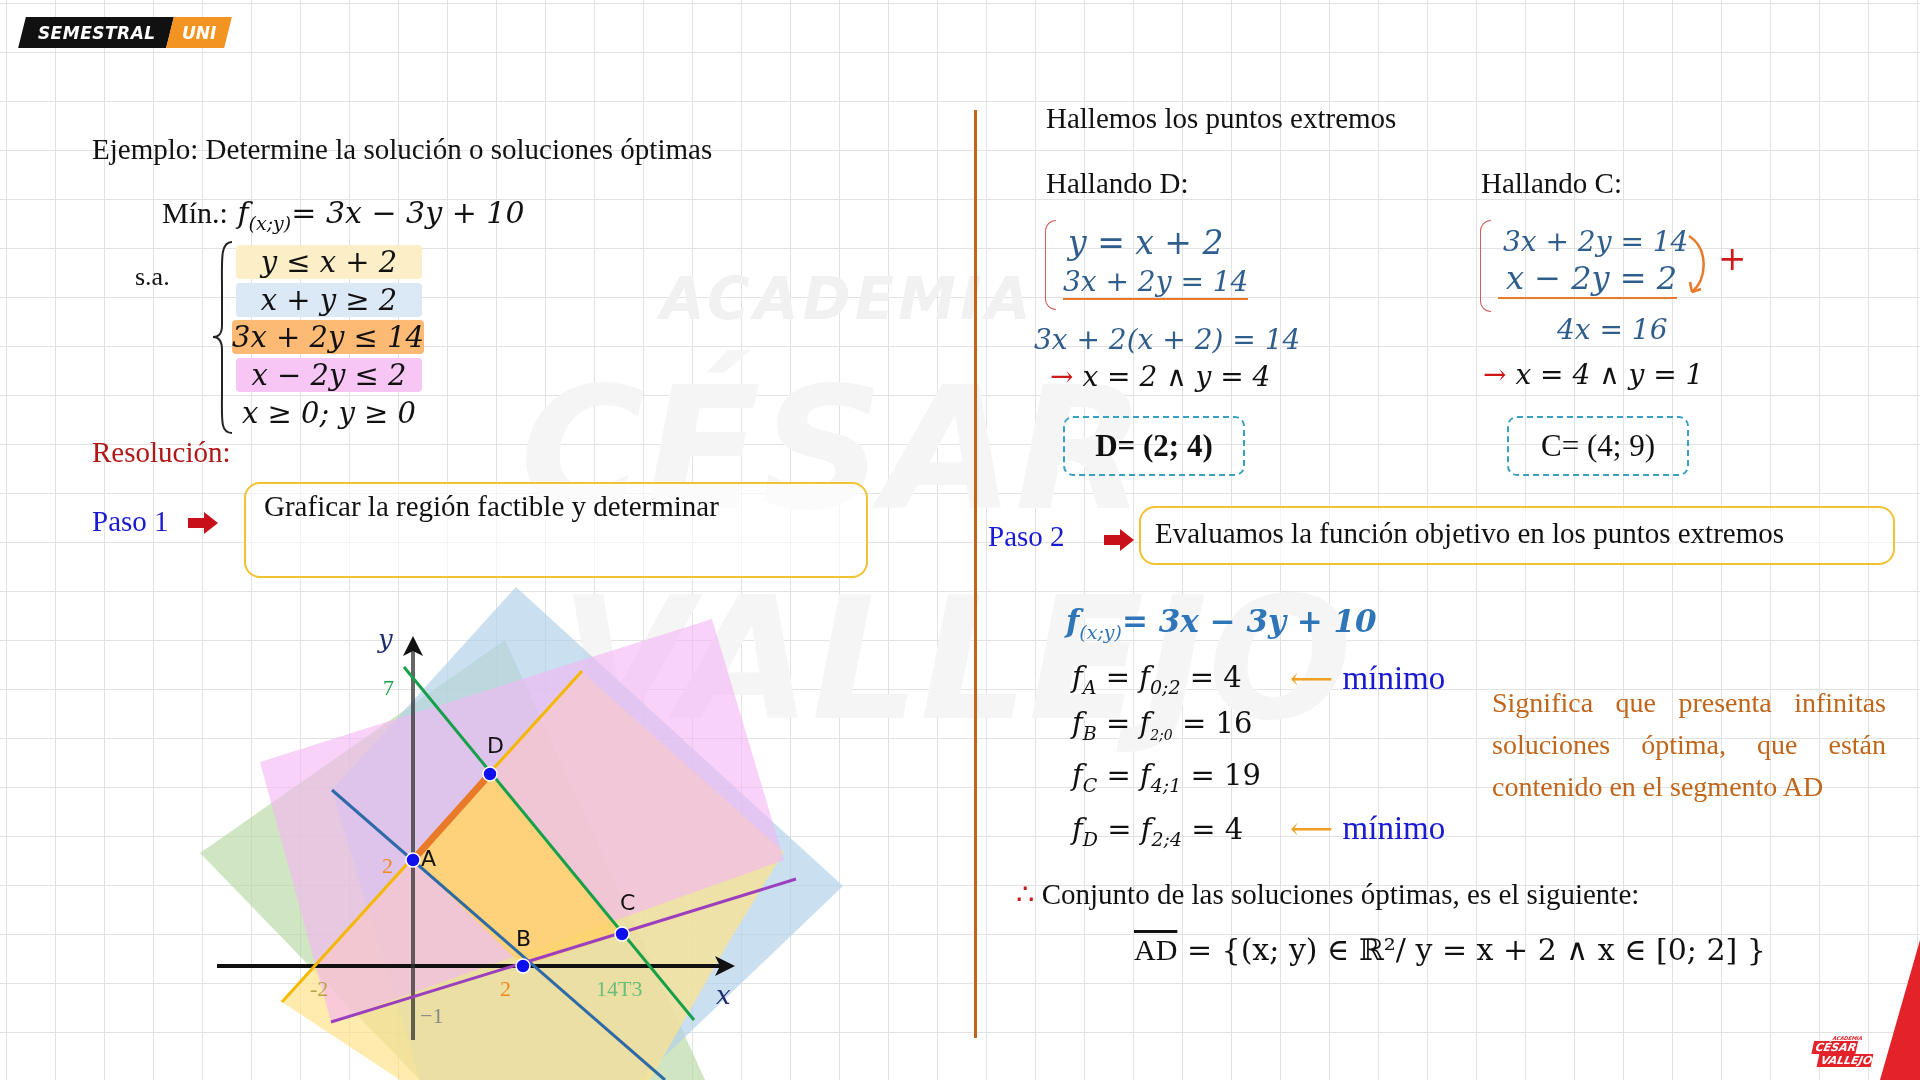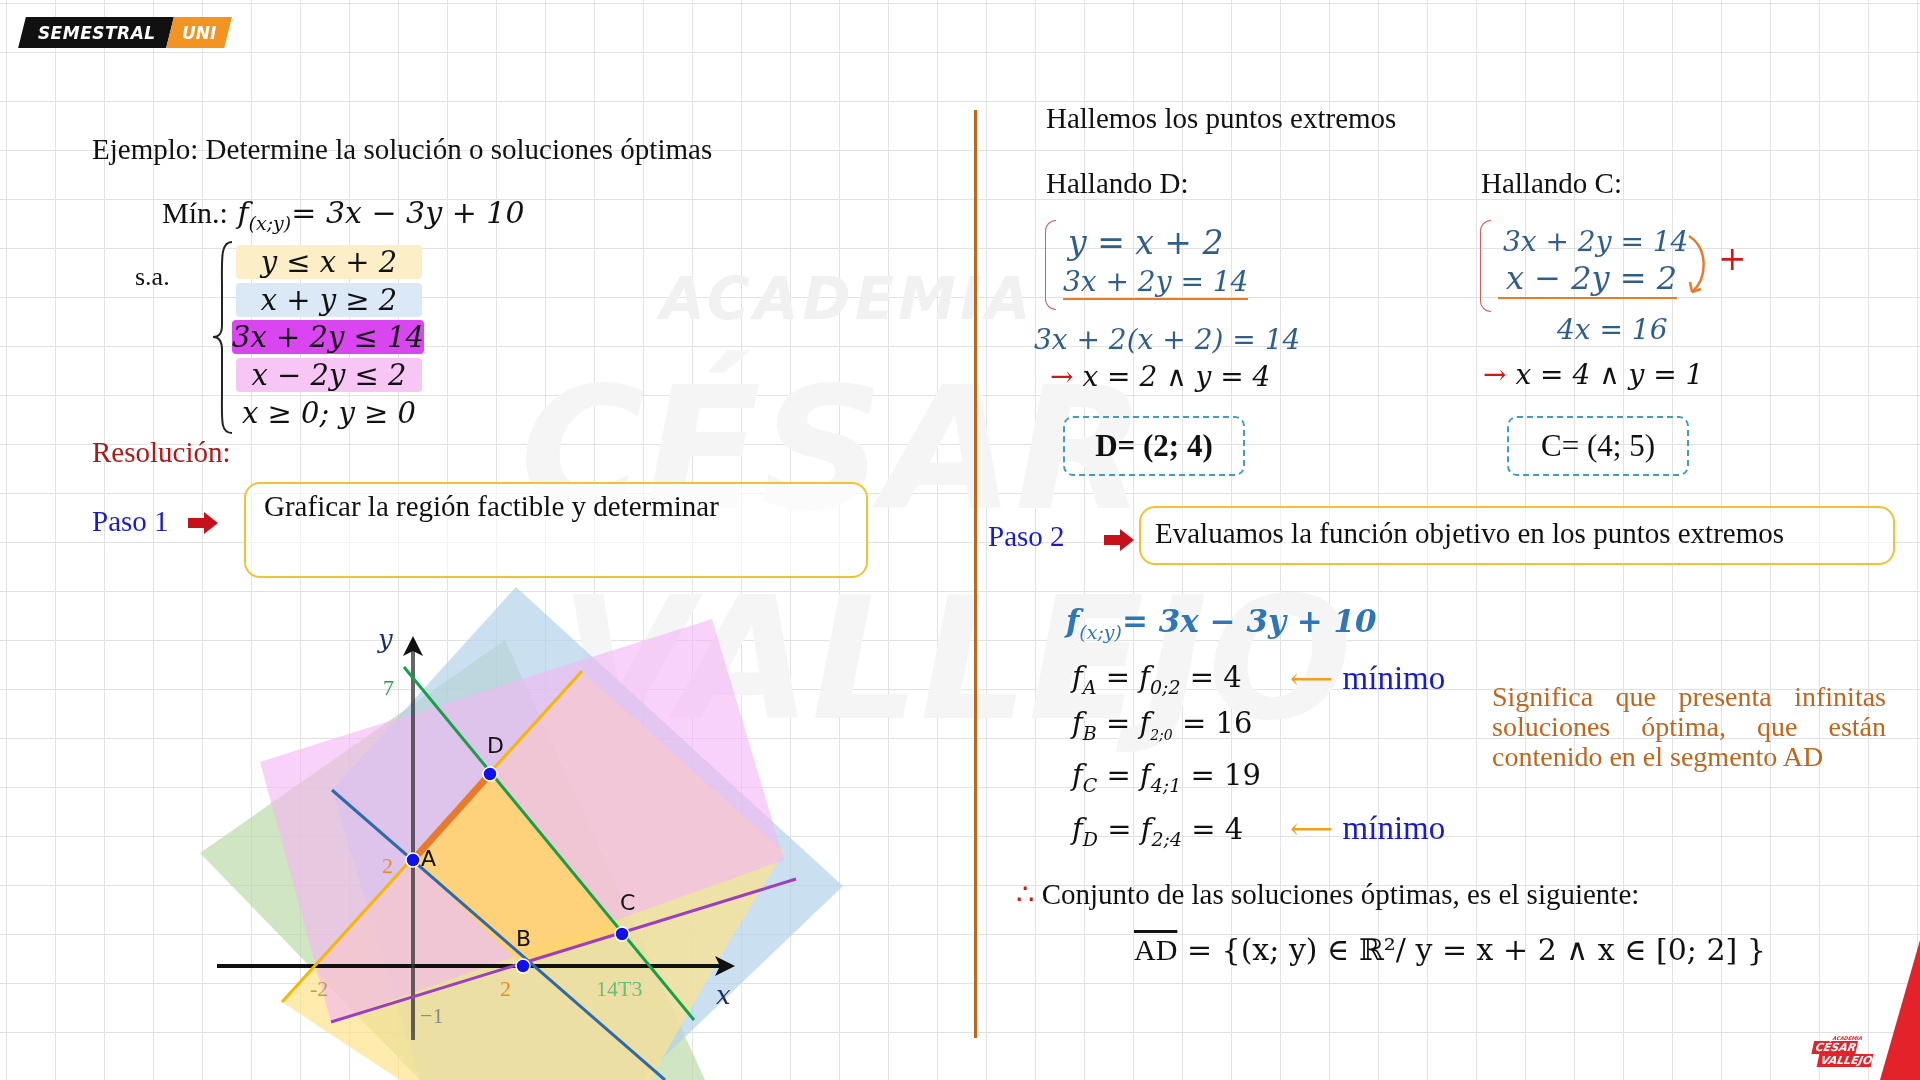--- a/index.html
+++ b/index.html
@@ -22,21 +22,21 @@
   .logo .l1 { background:#111; color:#fff; font:bold italic 17px "DejaVu Sans", sans-serif; padding:6px 14px 0 16px; transform:skewX(-14deg); letter-spacing:0.5px; }
   .logo .l2 { background:#f39321; color:#fff; font:bold italic 17px "DejaVu Sans", sans-serif; padding:6px 12px 0 12px; transform:skewX(-14deg); }
   .logo span.t { display:inline-block; transform:skewX(14deg); }
   .title { font-size:27px; }
   .cons { position:absolute; left:236px; width:186px; height:34px; border-radius:4px; text-align:center; font-size:29px; line-height:34px; font-family:"DejaVu Serif", serif; font-style:italic; }
   .red-arrow { position:absolute; width:30px; height:22px; }
   .step-box { position:absolute; border:2.5px solid #f1c232; border-radius:16px; background:rgba(255,255,255,0.6); font-size:29px; color:#111; }
   .dash-box { position:absolute; border:2px dashed #3aa0c0; border-radius:10px; font-size:31px; text-align:center; }
   .blue-math { color:#2f5d8c; font-style:italic; font-size:30px; }
   .brace { position:absolute; border:1.5px solid #d06060; border-right:none; border-radius:14px 0 0 14px; }
-  .note { color:#c0651a; font-size:27px; line-height:30px; text-align:justify; text-align-last:left; white-space:normal; }
+  .note { color:#c0651a; font-size:27px; line-height:42px; text-align:justify; text-align-last:left; white-space:normal; }
 </style>
 </head>
 <body>
 
 <div class="watermark" style="left:660px; top:265px; font-size:58px; letter-spacing:4px;">ACADEMIA</div>
 <div class="watermark" style="left:520px; top:350px; font-size:170px; color:#f5f5f5;">CÉSAR</div>
 <div class="watermark" style="left:560px; top:560px; font-size:170px; color:#f5f5f5;">VALLEJO</div>
 
 <div class="logo">
   <div class="l1"><span class="t">SEMESTRAL</span></div>
@@ -54,21 +54,21 @@
 </div>
 
 <div class="abs serif" style="left:135px; top:262px; font-size:26px;">s.a.</div>
 
 <svg class="abs" style="left:210px; top:240px;" width="26" height="195" viewBox="0 0 26 195">
   <path d="M22 2 C 10 2, 12 20, 12 50 L 12 85 C 12 95, 8 97, 3 97 C 8 97, 12 100, 12 110 L 12 150 C 12 180, 10 193, 22 193" fill="none" stroke="#222" stroke-width="2"></path>
 </svg>
 
 <div class="cons" style="top:245px; background:#fcefc8;">y ≤ x + 2</div>
 <div class="cons" style="top:283px; background:#dbe9f6;">x + y ≥ 2</div>
-<div class="cons" style="top:320px; left:232px; width:192px; background:#d946ef;">3x + 2y ≤ 14</div>
+<div class="cons" style="top:320px; left:232px; width:192px; background:#fdba74;">3x + 2y ≤ 14</div>
 <div class="cons" style="top:358px; background:#f7c6f5;">x − 2y ≤ 2</div>
 <div class="cons" style="top:396px; background:transparent;">x ≥ 0; y ≥ 0</div>
 
 <div class="abs serif" style="left:92px; top:436px; font-size:29px; color:#b01818;text-align:center;">Resolución:</div>
 
 <div class="abs serif" style="left:92px; top:505px; font-size:29px; color:#1a1ad0;">Paso 1</div>
 <svg class="red-arrow" style="left:188px; top:512px;" viewBox="0 0 30 22">
   <path d="M0 6 H16 V0 L30 11 L16 22 V16 H0 Z" fill="#c8101a"></path>
 </svg>
 
@@ -140,21 +140,21 @@
   <path d="M3 2 C 22 14, 22 44, 6 58" fill="none" stroke="#e87a2a" stroke-width="2.5"></path>
   <path d="M6 58 L4 48 M6 58 L15 55" fill="none" stroke="#e87a2a" stroke-width="2.5"></path>
 </svg>
 <div class="abs" style="left:1718px; top:238px; font-size:34px; color:#d01818;">+</div>
 <div class="abs blue-math" style="left:1557px; top:313px; font-size:28px;">4x = 16</div>
 <div class="abs" style="left:1483px; top:358px; font-size:28px;">
   <span style="color:#d01818;">→</span>
   <span class="math">x = 4 ∧ y = 1</span>
 </div>
 <div class="dash-box serif" style="left:1507px; top:416px; width:178px; height:56px; line-height:56px;">
-  <span>C= (4; 5)</span>
+  <span>C= (4; 9)</span>
 </div>
 
 <div class="abs serif" style="left:988px; top:520px; font-size:29px; color:#1a1ad0;">Paso 2</div>
 <svg class="red-arrow" style="left:1104px; top:529px;" viewBox="0 0 30 22">
   <path d="M0 6 H16 V0 L30 11 L16 22 V16 H0 Z" fill="#c8101a"></path>
 </svg>
 <div class="step-box serif" style="left:1139px; top:506px; width:752px; height:55px;">
   <div style="position:absolute; left:14px; top:9px; white-space:nowrap;">Evaluamos la función objetivo en los puntos extremos</div>
 </div>
 

